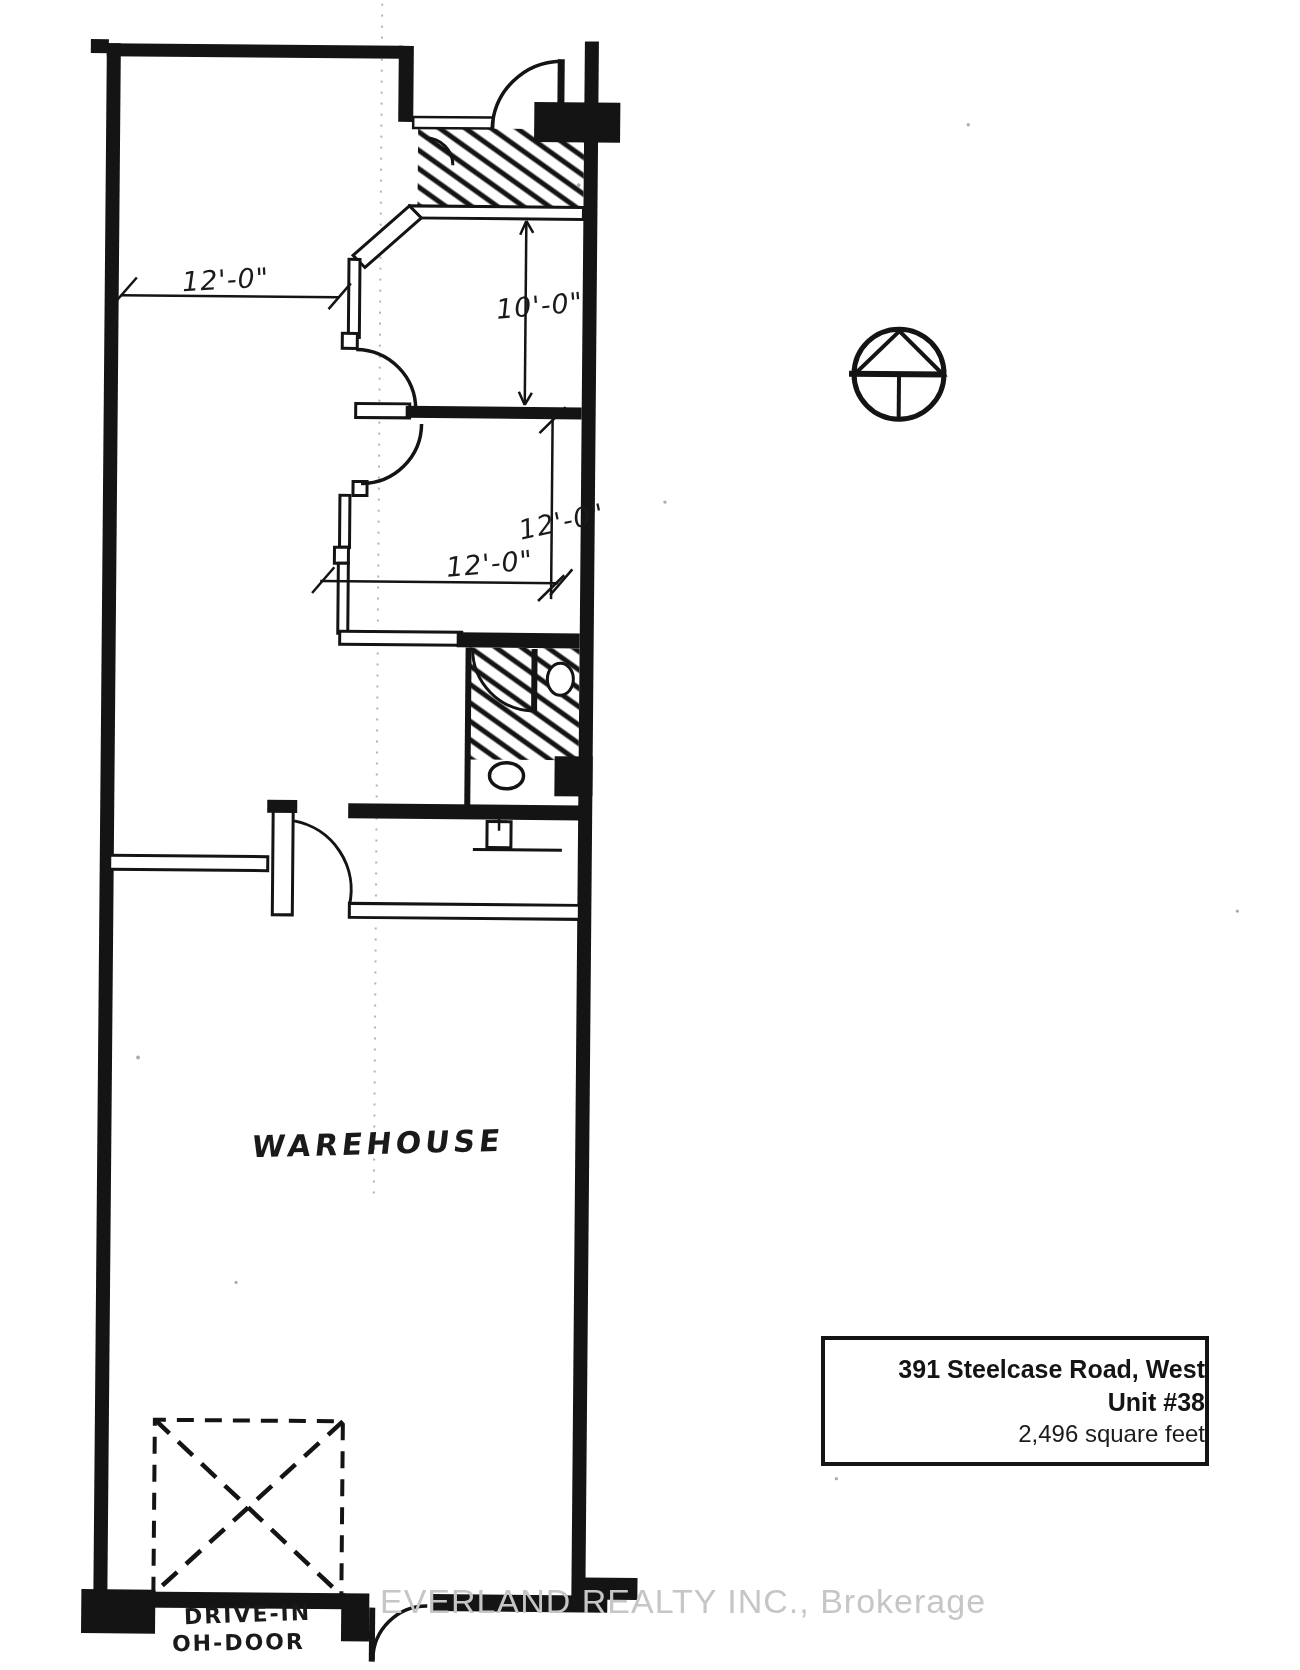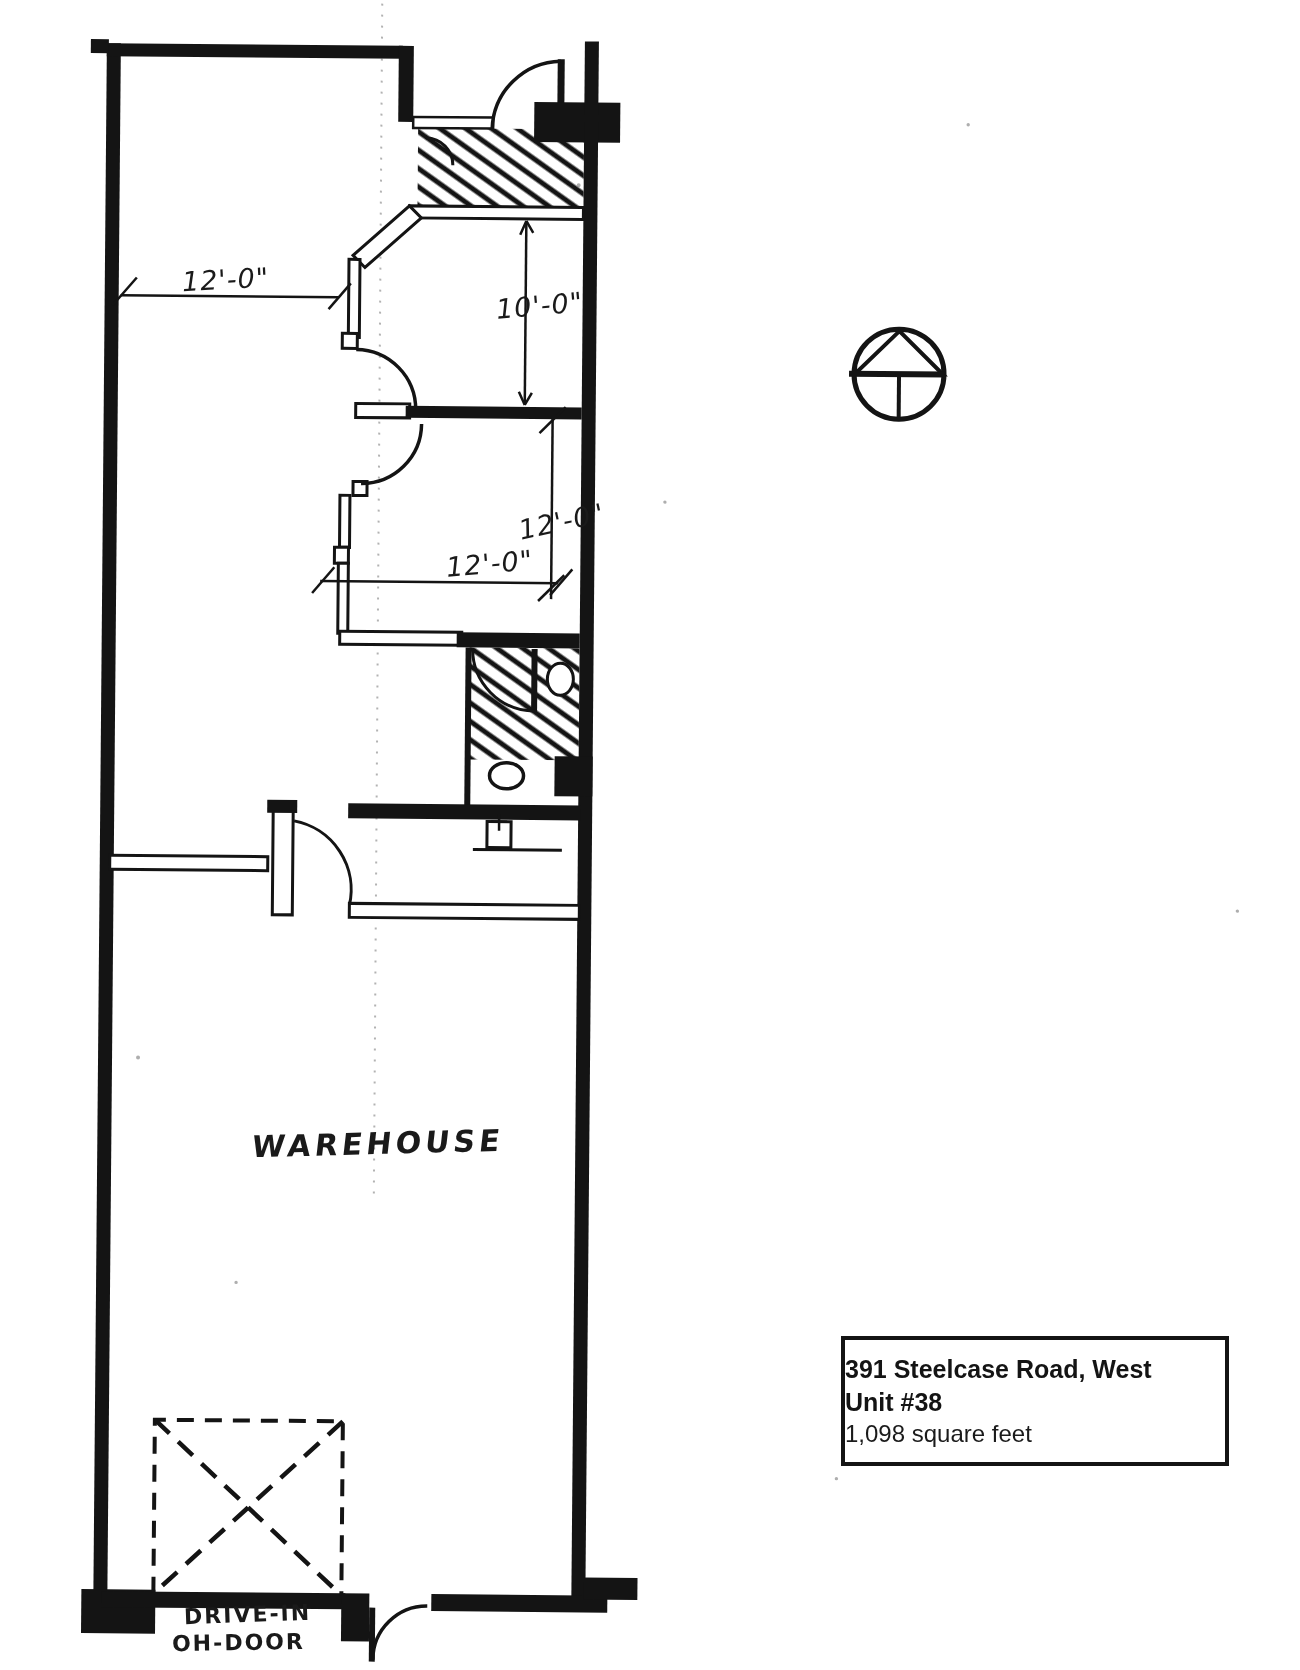--- a/index.html
+++ b/index.html
@@ -30,26 +30,26 @@
     letter-spacing:4px;
     transform:rotate(-1.5deg) skewX(-8deg);
   }
   .drivein-label{
     font-size:22px;
     font-weight:600;
     letter-spacing:2px;
   }
   .info-box{
     position:absolute;
-    left:841px;top:1336px;
+    left:821px;top:1336px;
     width:380px;height:122px;
     border:4px solid #141414;
     background:#ffffff;
     display:flex;flex-direction:column;
-    align-items:flex-start;justify-content:center;
+    align-items:flex-end;justify-content:center;
     gap:3px;
     z-index:4;
     text-align:center;
   }
   .info-address,.info-unit{
     font-size:25px;font-weight:bold;color:#141414;line-height:1.2;
   }
   .info-area{
     font-size:24px;color:#1b1b1b;line-height:1.2;
   }
@@ -171,17 +171,18 @@
   <div class="hand dim-label" style="left:518px;top:506px;transform:rotate(-12deg);">12'-0"</div>
   <div class="hand dim-label" style="left:446px;top:548px;transform:rotate(-5deg);">12'-0"</div>
 
   <div class="hand warehouse-label" style="left:252px;top:1126px;">WAREHOUSE</div>
   <div class="hand drivein-label" style="left:184px;top:1602px;transform:rotate(-2deg);">DRIVE-IN</div>
   <div class="hand drivein-label" style="left:172px;top:1630px;transform:rotate(-1deg);">OH-DOOR</div>
 
   <div class="info-box">
     <div class="info-address">391 Steelcase Road, West</div>
     <div class="info-unit">Unit #38</div>
-    <div class="info-area">1,098 square feet</div>
+    <div class="info-area">2,496 square feet</div>
   </div>
 
+  <div class="watermark">EVERLAND REALTY INC., Brokerage</div>
 
 </div>
 
 </body></html>

